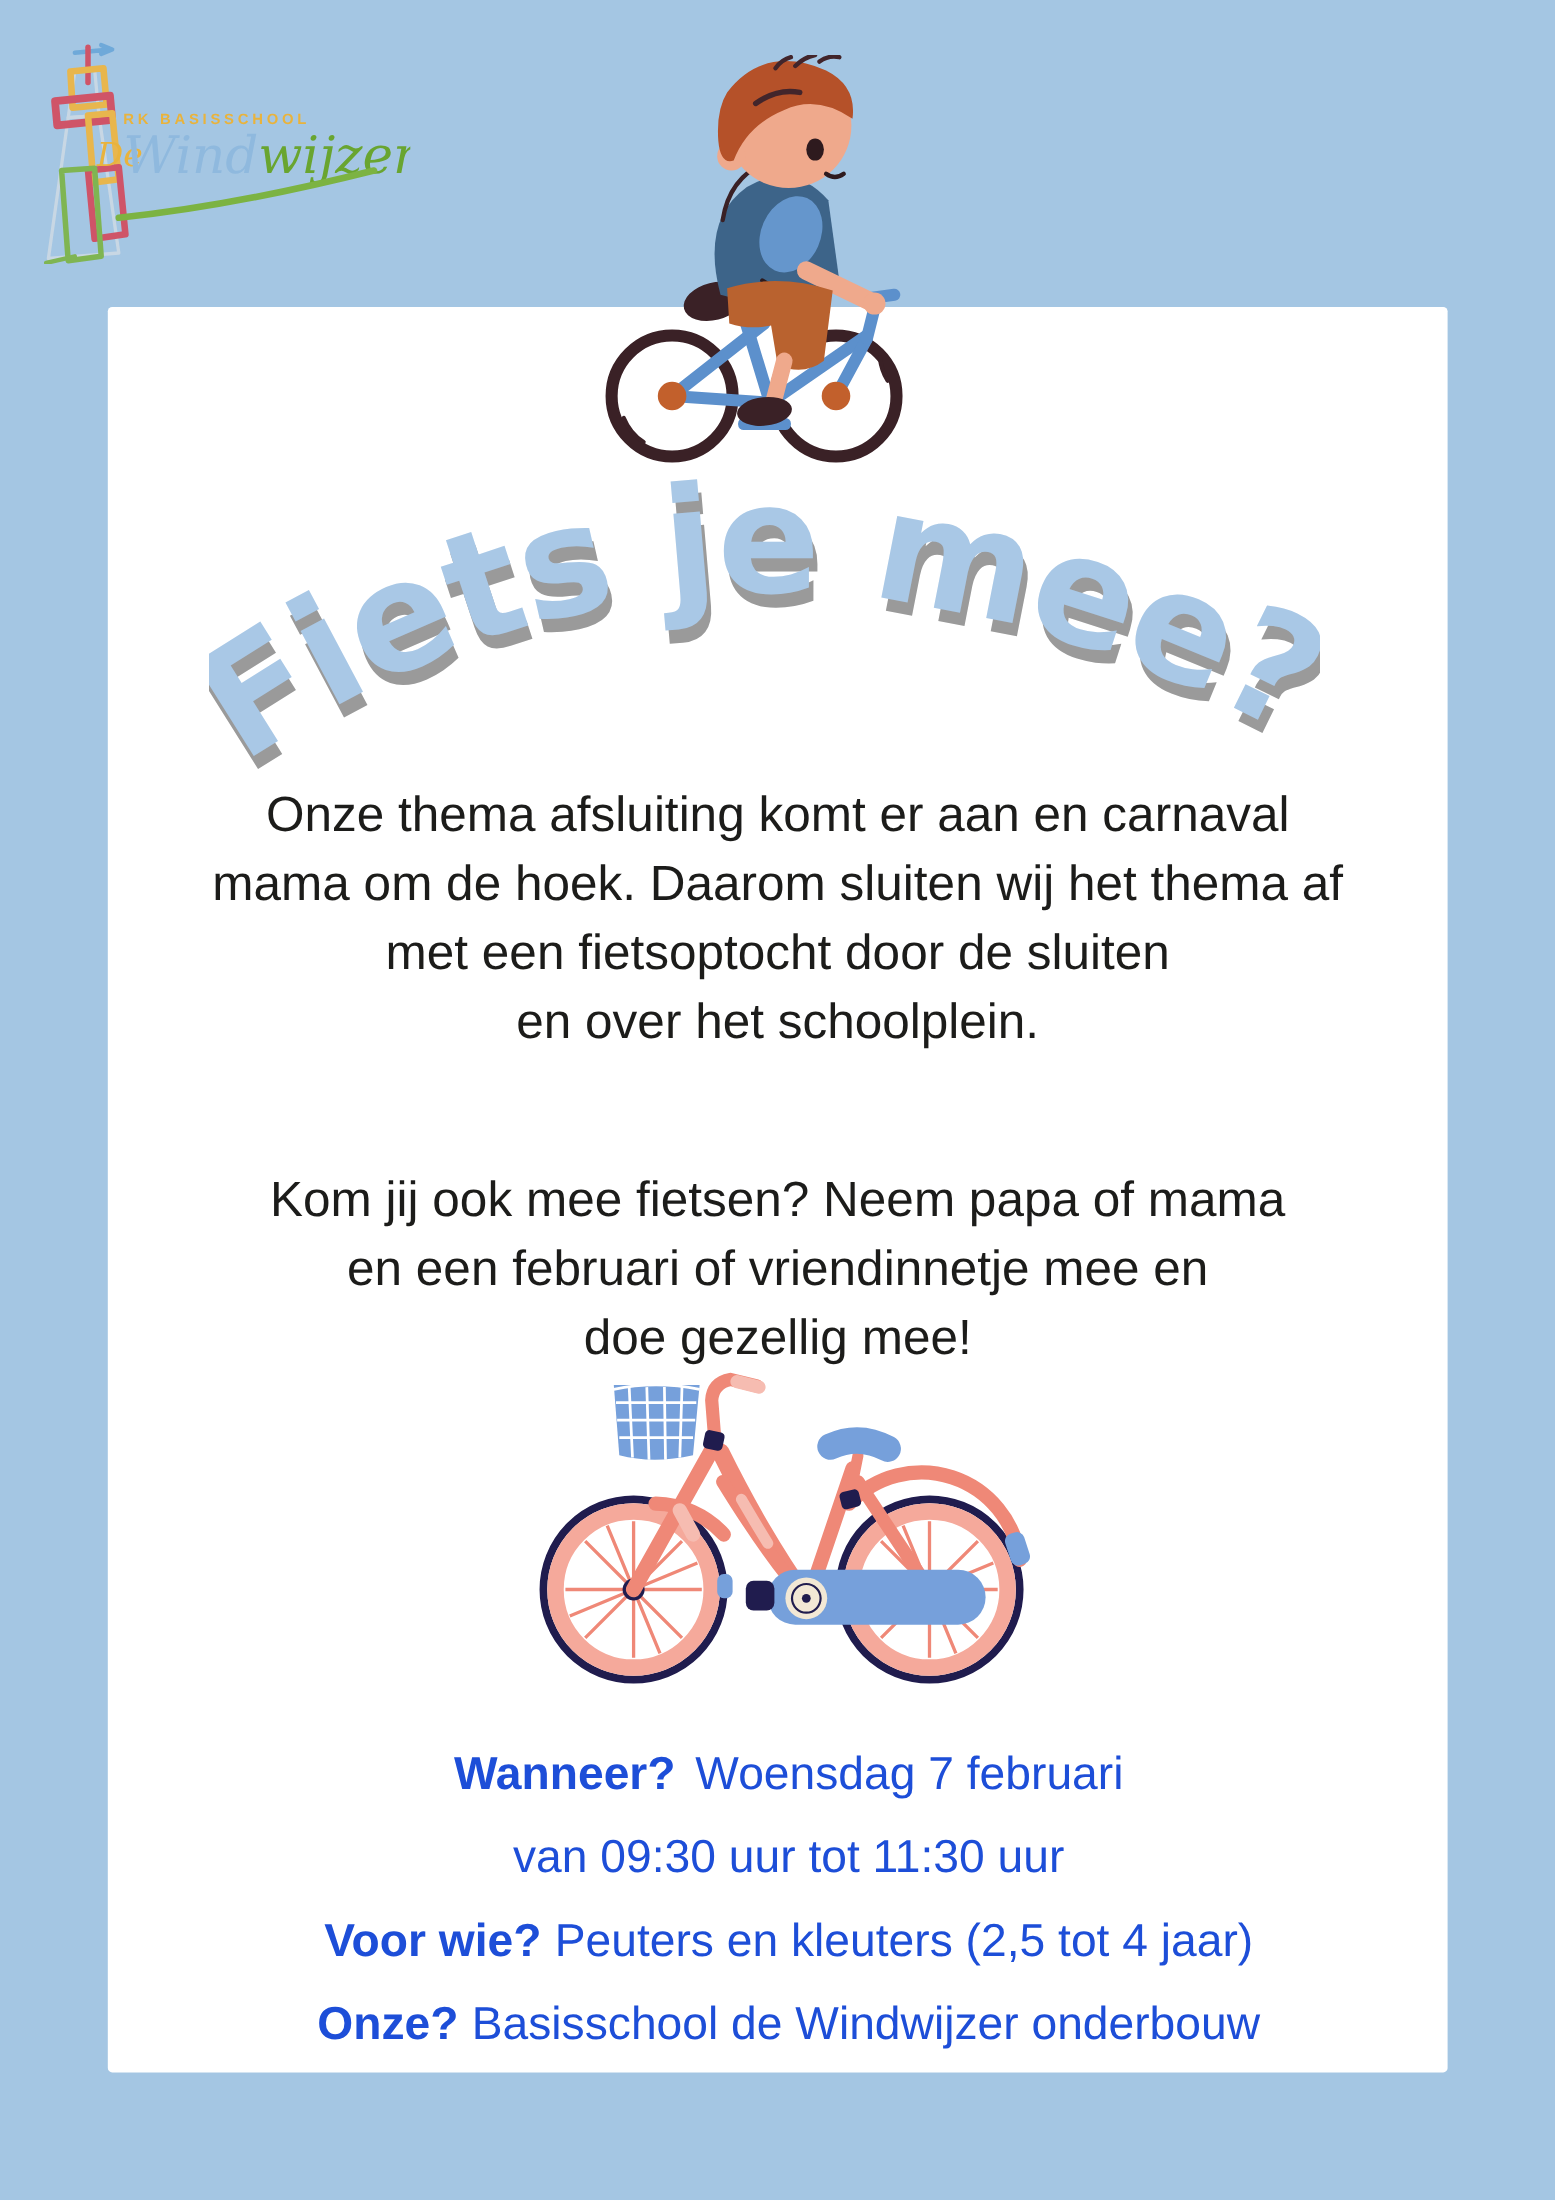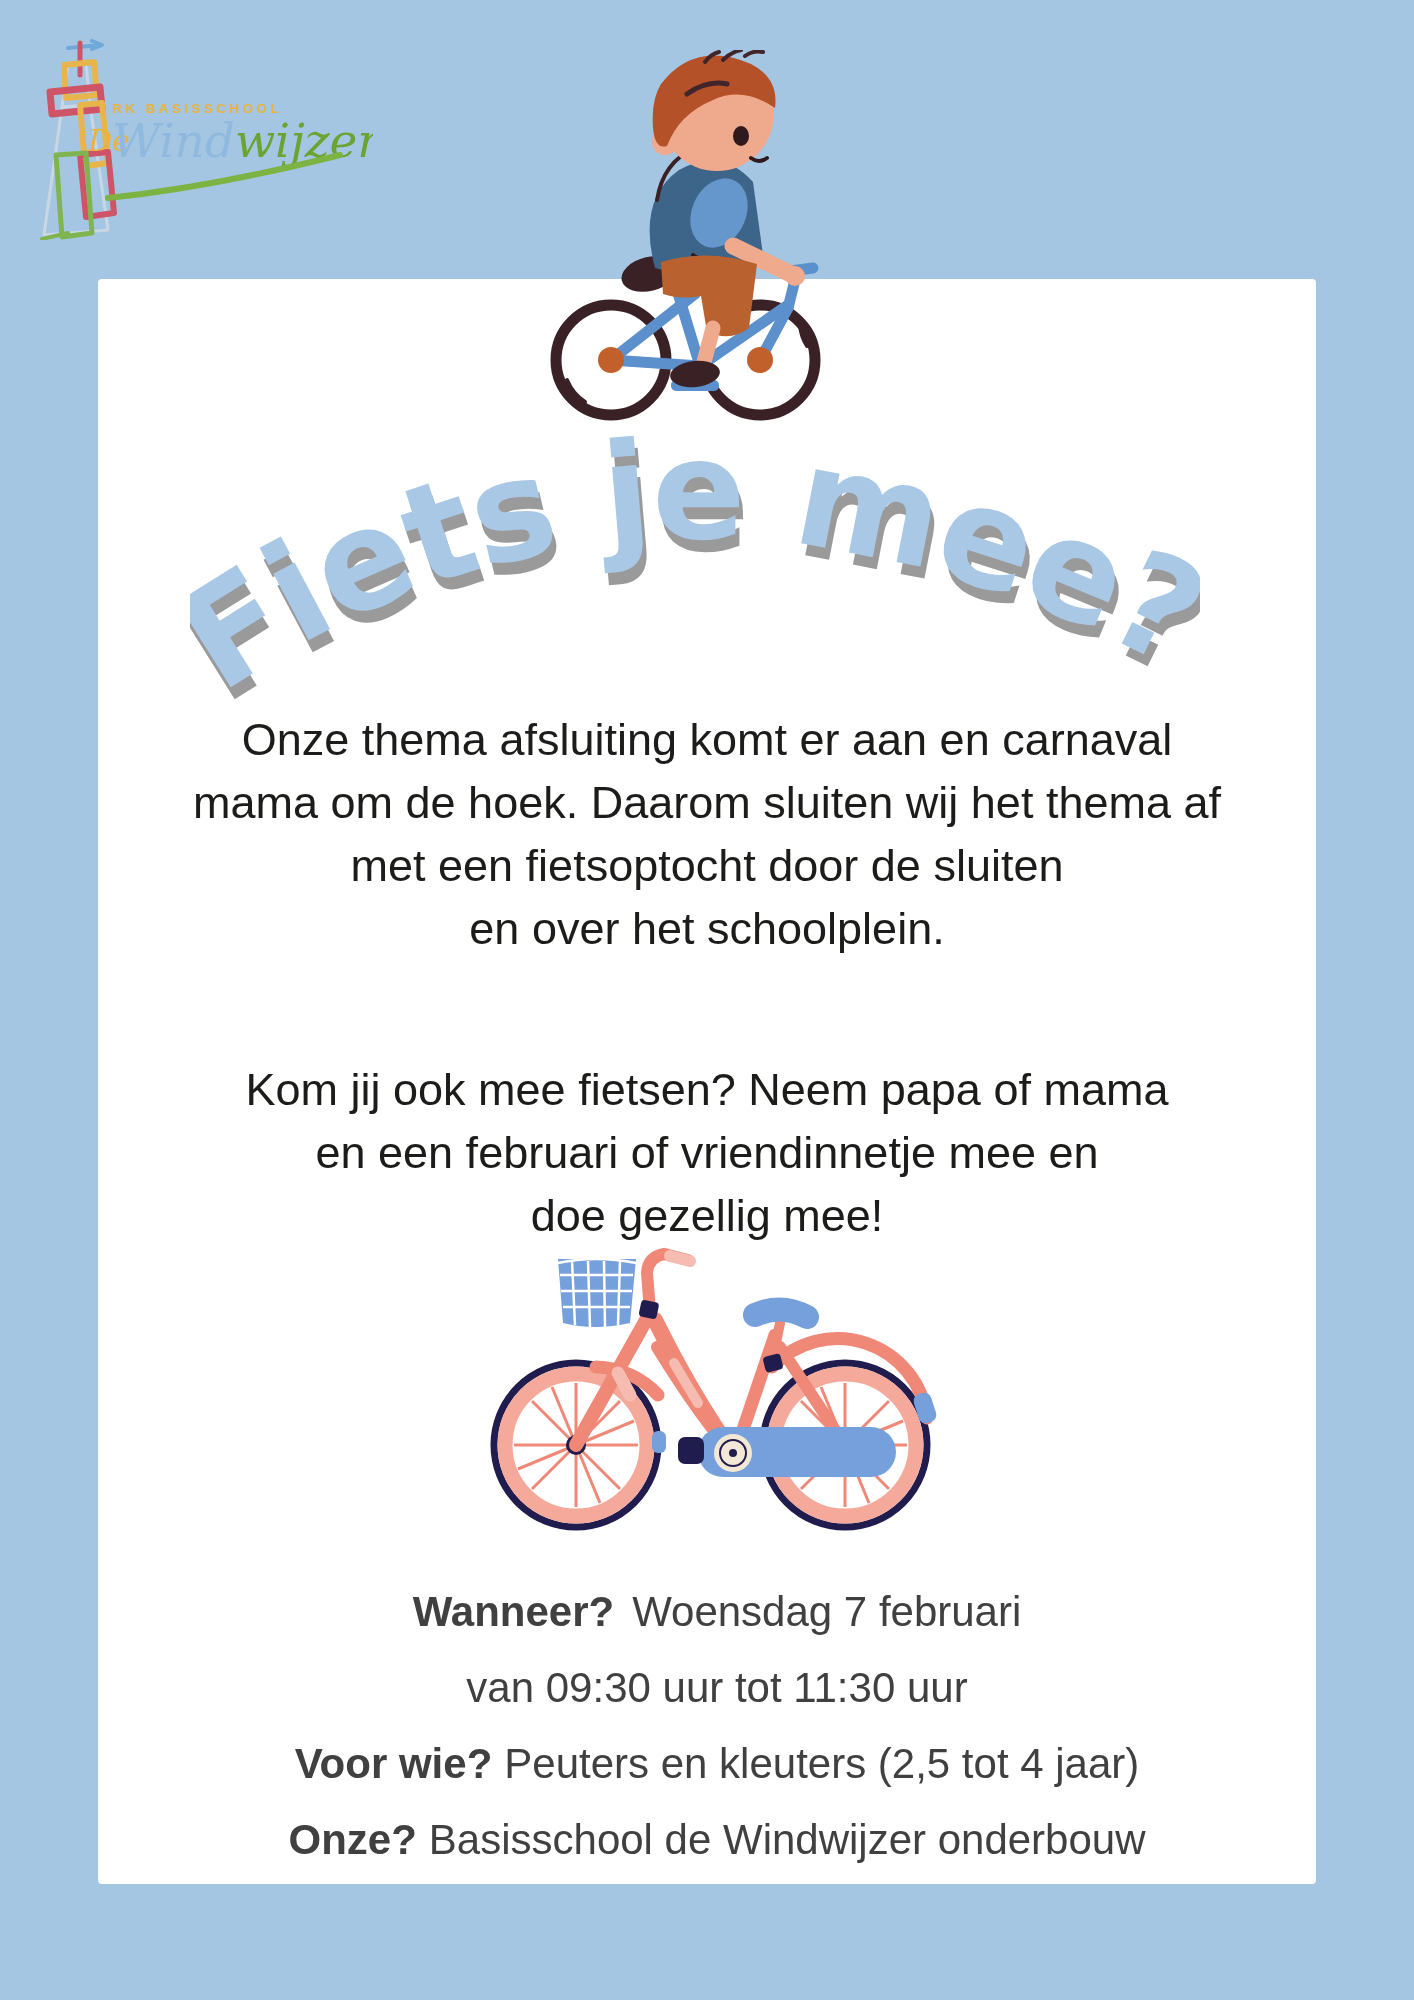--- a/index.html
+++ b/index.html
@@ -3,21 +3,21 @@
 <meta charset="utf-8">
 <style>
   html,body{margin:0;padding:0;background:#8fb3d4;}
   .page{position:relative;width:1414px;height:2000px;background:#a4c6e3;overflow:hidden;
         font-family:"Liberation Sans",sans-serif;}
   .card{position:absolute;left:98px;top:279px;width:1218px;height:1605px;background:#ffffff;border-radius:4px;}
   .abs{position:absolute;}
   .txt-line{width:100%;text-align:center;white-space:pre;}
   .intro{left:98px;top:708px;width:1218px;font-size:45px;line-height:63px;color:#1c1c1a;font-weight:400;}
   .invite{left:98px;top:1022px;width:1218px;font-size:45px;line-height:63px;color:#1c1c1a;font-weight:400;margin-top:36px;}
-  .details{left:98px;top:1574px;width:1238px;font-size:42px;line-height:76px;color:#404040;}
+  .details{left:98px;top:1574px;width:1238px;font-size:42px;line-height:76px;color:#1d4ed8;}
   .details .lbl{font-weight:700;}
   .details .val{font-weight:400;margin-left:12px;}
   .details .val.noLbl{margin-left:0;}
   svg{display:block;}
 </style>
 </head>
 <body>
 
 <div class="page">
 

